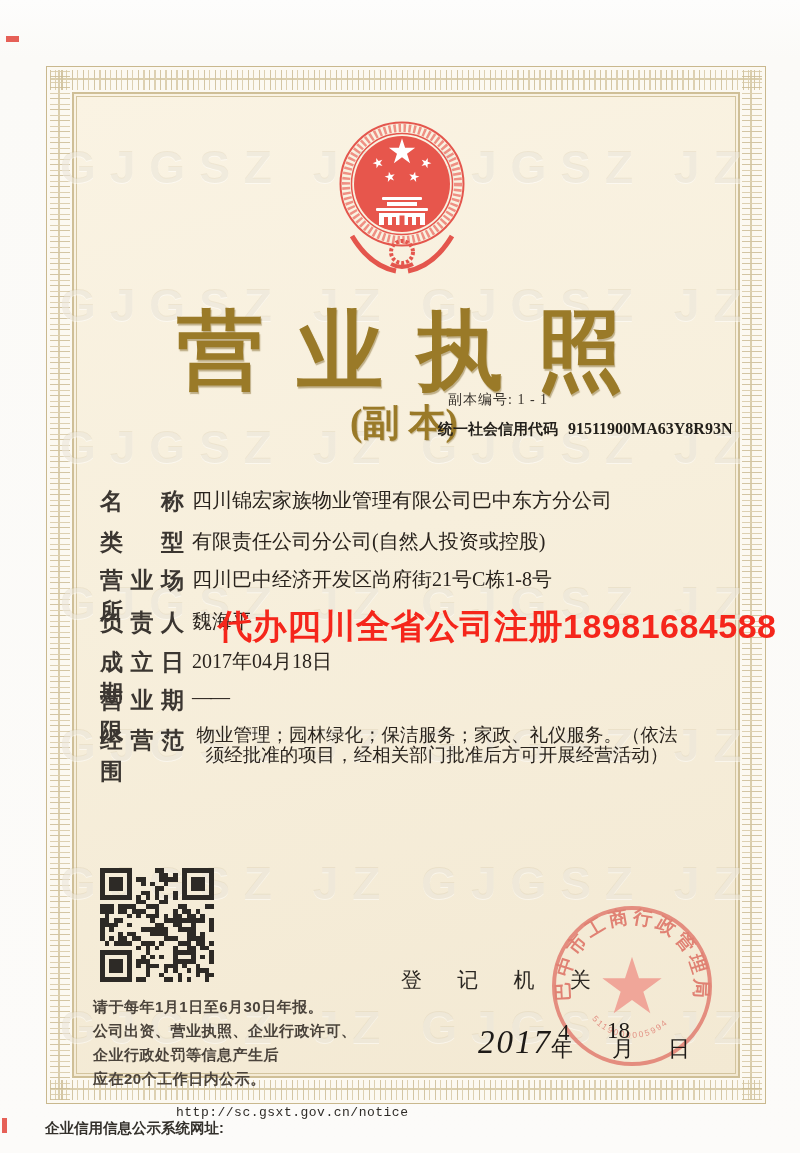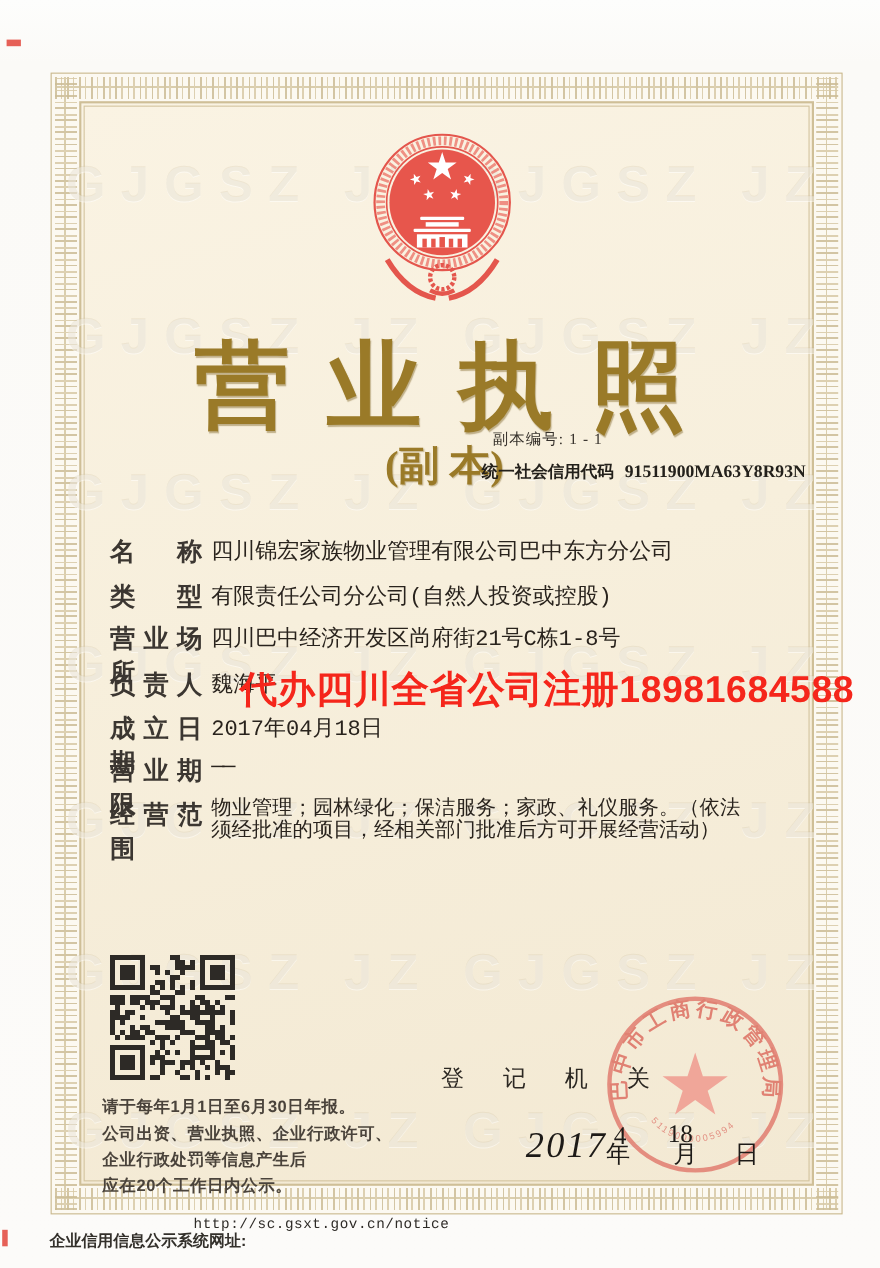--- a/index.html
+++ b/index.html
@@ -51,21 +51,21 @@
     color:#9a7a28;text-shadow:1px 1px 1px rgba(122,95,30,.4);
     font-family:"Liberation Serif",serif;}
   .credit-line{position:absolute;left:438px;top:420px;font-size:15px;color:#23201b;
     font-family:"Liberation Serif",serif;font-weight:700;white-space:nowrap;}
   .credit-line .code{font-weight:700;margin-left:10px;font-size:16px;}
   
   .row{position:absolute;left:100px;width:580px;}
   .row .lab{display:inline-block;width:84px;text-align:justify;text-align-last:justify;
     font-weight:700;font-size:23px;color:#3b3631;letter-spacing:0;}
   .row .val{position:absolute;left:92px;top:1px;font-size:20px;color:#29231d;
-    font-family:Liberation Mono, monospace;white-space:nowrap;}
+    font-family:Liberation Serif, serif;white-space:nowrap;text-align:center;}
   .row .val.wrap{white-space:normal;width:490px;font-size:18.5px;line-height:19.5px;}
   .dash{letter-spacing:-2px;}
   
   .ad-mark{position:absolute;left:218px;top:604px;font-size:34px;font-weight:600;
     color:#f5261b;white-space:nowrap;letter-spacing:0.5px;z-index:6;}
   
   .qr{position:absolute;left:100px;top:868px;}
   .notice{position:absolute;left:93px;top:995px;font-size:15px;color:#4a433b;
     font-weight:600;line-height:24px;letter-spacing:.5px;}
   .reg-authority{position:absolute;left:385px;top:966px;font-size:21px;color:#2b2722;

